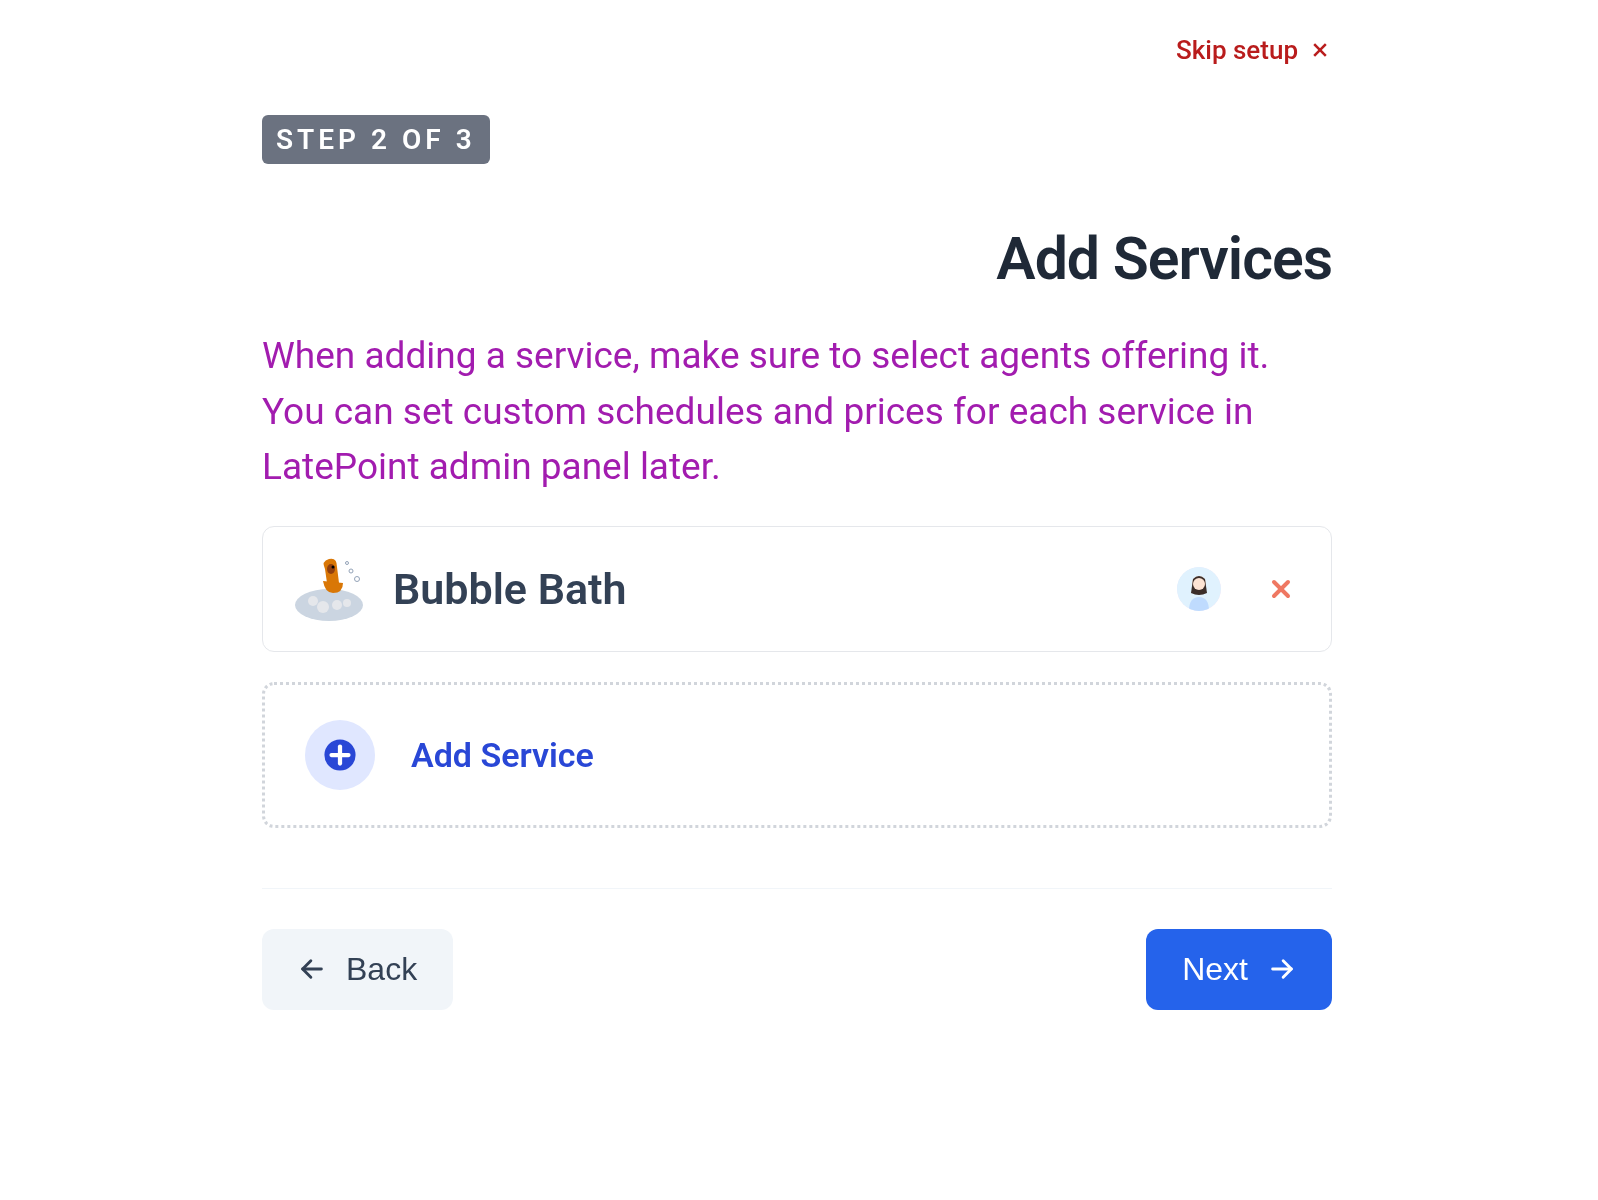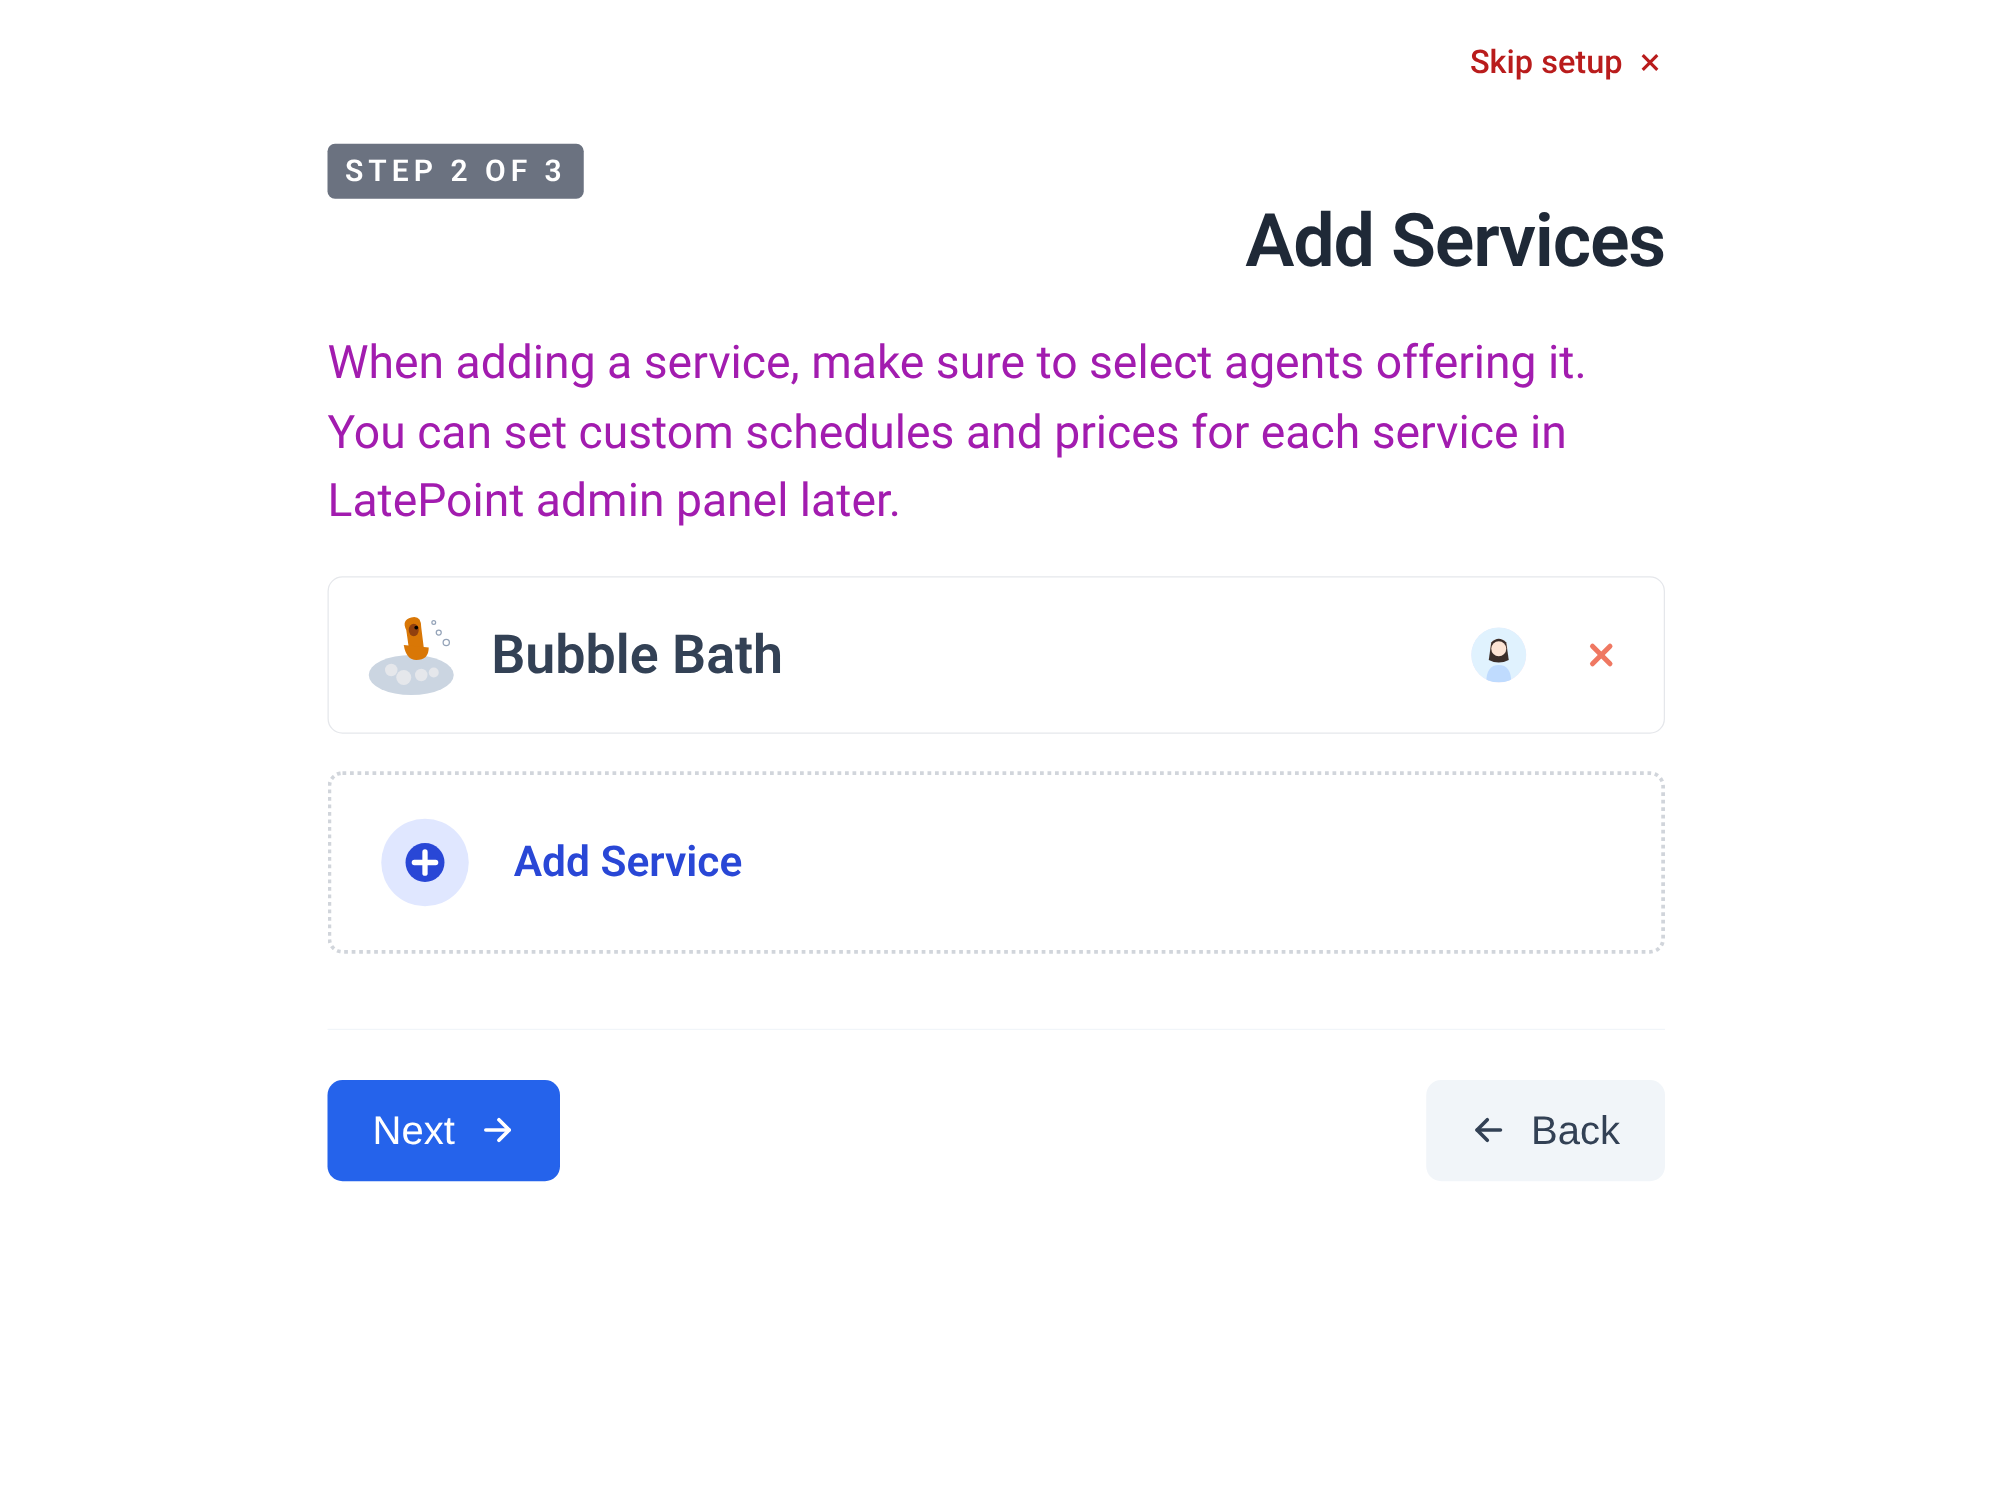--- a/index.html
+++ b/index.html
@@ -27,24 +27,25 @@
       position: absolute;
       left: 262px;
       top: 115px;
       width: 1070px;
     }
     .step-badge {
       display: inline-block;
       background: #6b7280;
       color: #fff;
       padding: 8px 14px;
-      font-size: 24px;
+      font-size: 28px;
       font-weight: 600;
       letter-spacing: 4px;
       border-radius: 6px;
+      margin-bottom: 60px;
     }
     .title {
       font-size: 59px;
       font-weight: 600;
       color: #1f2937;
       letter-spacing: -1px;
       margin-bottom: 35px;
       text-align: right;
     }
     .description {
@@ -207,28 +208,28 @@
         <line x1="12" y1="6" x2="12" y2="18" stroke="#fff" stroke-width="3" stroke-linecap="round"></line>
         <line x1="6" y1="12" x2="18" y2="12" stroke="#fff" stroke-width="3" stroke-linecap="round"></line>
       </svg>
     </div>
     <div class="add-service-label">Add Service</div>
   </div>
 
   <hr class="divider">
 
   <div class="footer">
+    <button class="btn btn-back">
+      <svg viewBox="0 0 24 24" fill="none" stroke="#334155" stroke-width="2.5" stroke-linecap="round" stroke-linejoin="round">
+        <line x1="20" y1="12" x2="4" y2="12"></line>
+        <polyline points="11 5 4 12 11 19"></polyline>
+      </svg>
+      <span>Back</span>
+    </button>
     <button class="btn btn-next">
       <span>Next</span>
       <svg viewBox="0 0 24 24" fill="none" stroke="#fff" stroke-width="2.5" stroke-linecap="round" stroke-linejoin="round">
         <line x1="4" y1="12" x2="20" y2="12"></line>
         <polyline points="13 5 20 12 13 19"></polyline>
       </svg>
     </button>
-    <button class="btn btn-back">
-      <svg viewBox="0 0 24 24" fill="none" stroke="#334155" stroke-width="2.5" stroke-linecap="round" stroke-linejoin="round">
-        <line x1="20" y1="12" x2="4" y2="12"></line>
-        <polyline points="11 5 4 12 11 19"></polyline>
-      </svg>
-      <span>Back</span>
-    </button>
   </div>
 </div>
 
 </body></html>

